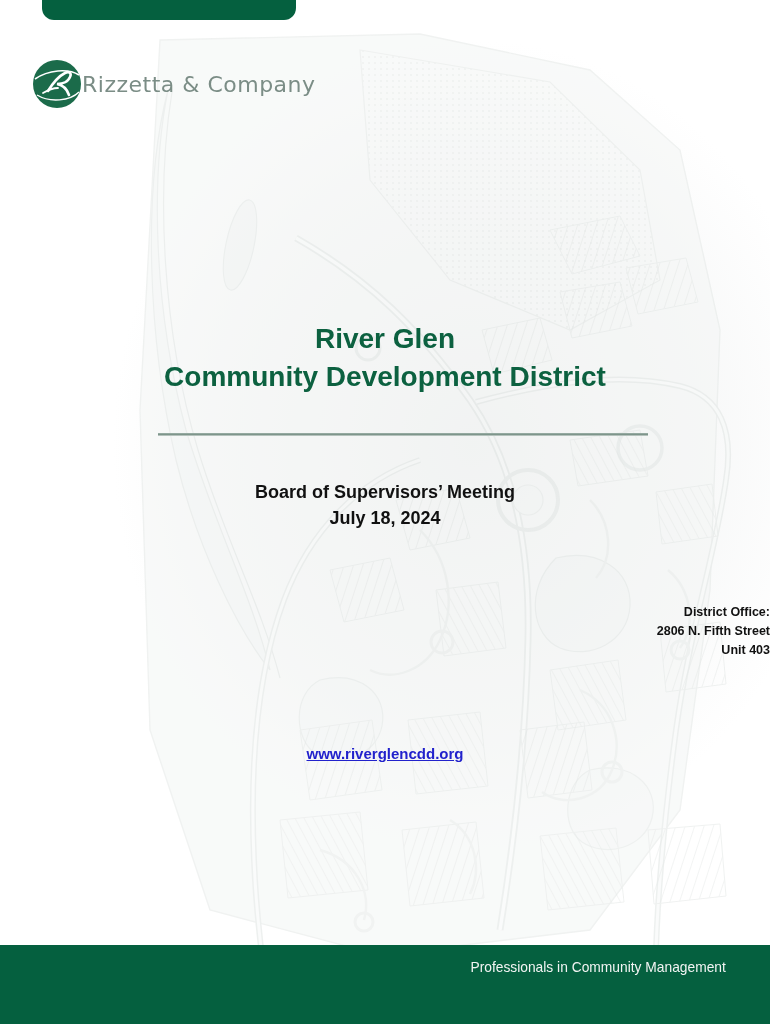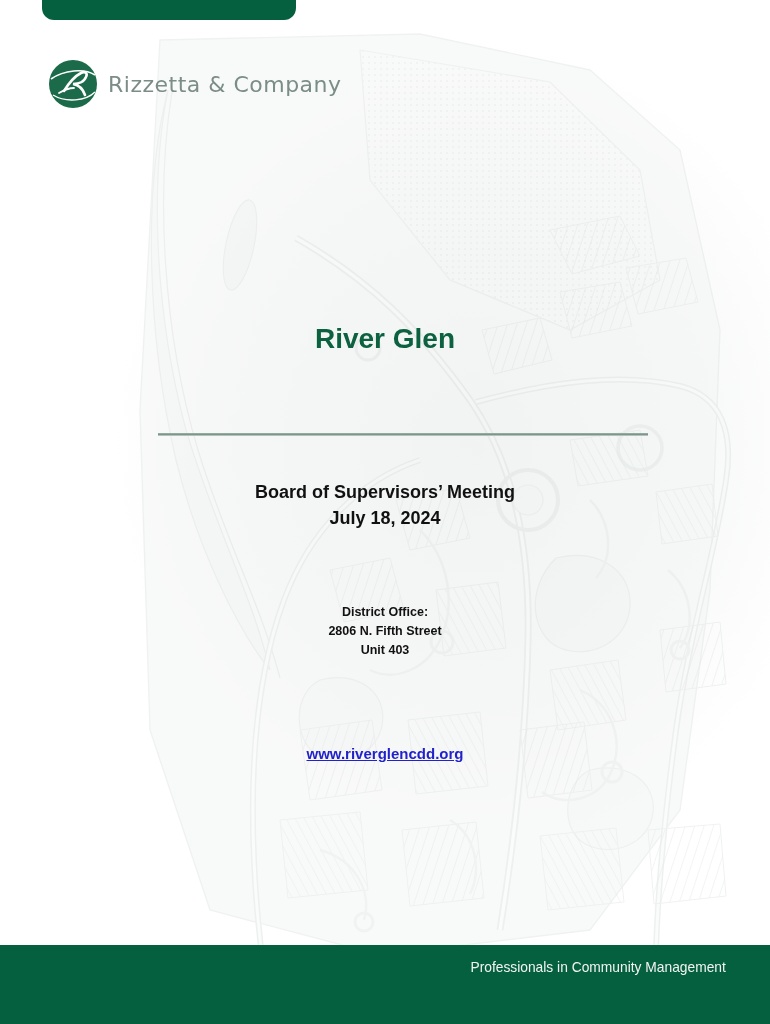--- a/index.html
+++ b/index.html
@@ -52,25 +52,24 @@
     top: -6px;
     width: 254px;
     height: 26px;
     background: #05603F;
     border-radius: 0 0 12px 12px;
   }
 
   
   #brand {
     position: absolute;
-    left: 48px;
+    left: 32px;
     top: 59px;
     display: flex;
     align-items: center;
-    gap: 10px;
   }
   #brand-mark { width: 50px; height: 50px; display: block; }
   #brand-name {
     font-size: 22px;
     letter-spacing: 0.5px;
     color: #7b8d86;
     font-family: "DejaVu Sans", sans-serif;
     white-space: nowrap;
   }
 
@@ -109,21 +108,21 @@
     font-weight: bold;
     line-height: 1.45;
   }
 
   
   #office-block {
     position: absolute;
     left: 0;
     top: 603px;
     width: 770px;
-    text-align: center;
+    text-align: right;
     color: #111111;
     font-size: 12.5px;
     font-weight: bold;
     line-height: 1.53;
   }
 
   
   #website-wrap {
     position: absolute;
     left: 0;
@@ -265,20 +264,21 @@
         <path d="M5 36 C18 44 38 42 47 33" fill="none" stroke="#ffffff" stroke-width="1.4"></path>
         <path d="M16 32 C21 24 27 17 33 14 C37 12 40 14 38 18 C36 23 30 25 25 25 C31 26 35 30 37 36" fill="none" stroke="#ffffff" stroke-width="2.6" stroke-linecap="round"></path>
         <path d="M11 34 C16 31 22 29 26 29" fill="none" stroke="#ffffff" stroke-width="1.8" stroke-linecap="round"></path>
       </svg>
     </span>
     <span id="brand-name">Rizzetta &amp; Company</span>
   </div>
 
   <div id="district-title">
     <span>River Glen</span>
+    <span class="line2">Community Development District</span>
   </div>
 
   <div id="divider"></div>
 
   <div id="meeting-block">
     <div>Board of Supervisors’ Meeting</div>
     <div>July 18, 2024</div>
   </div>
 
   <div id="office-block">

